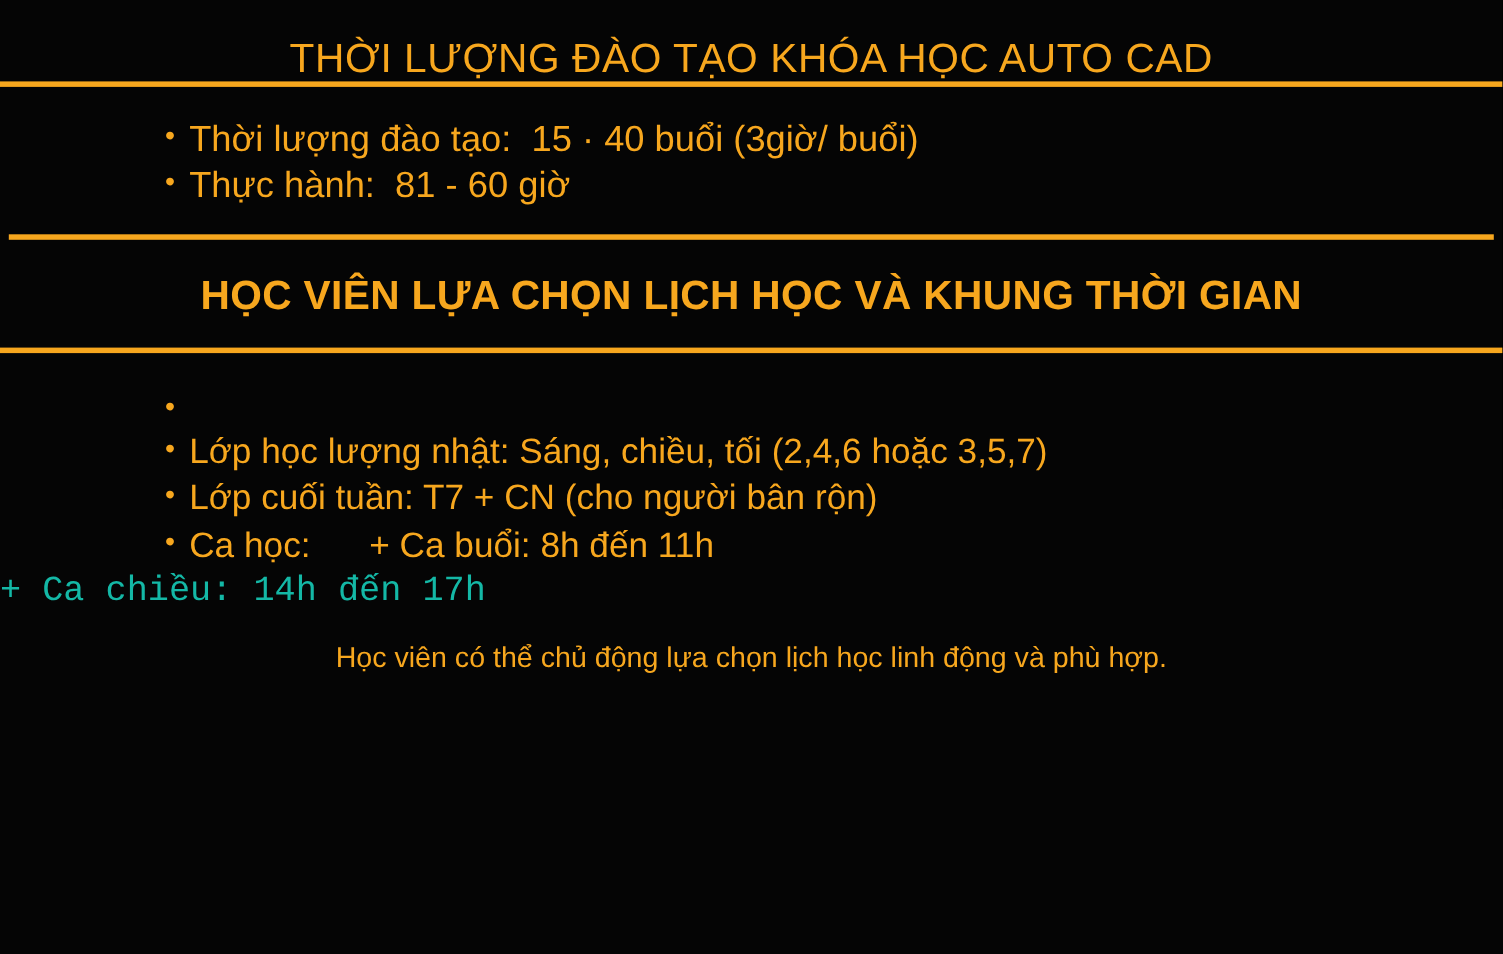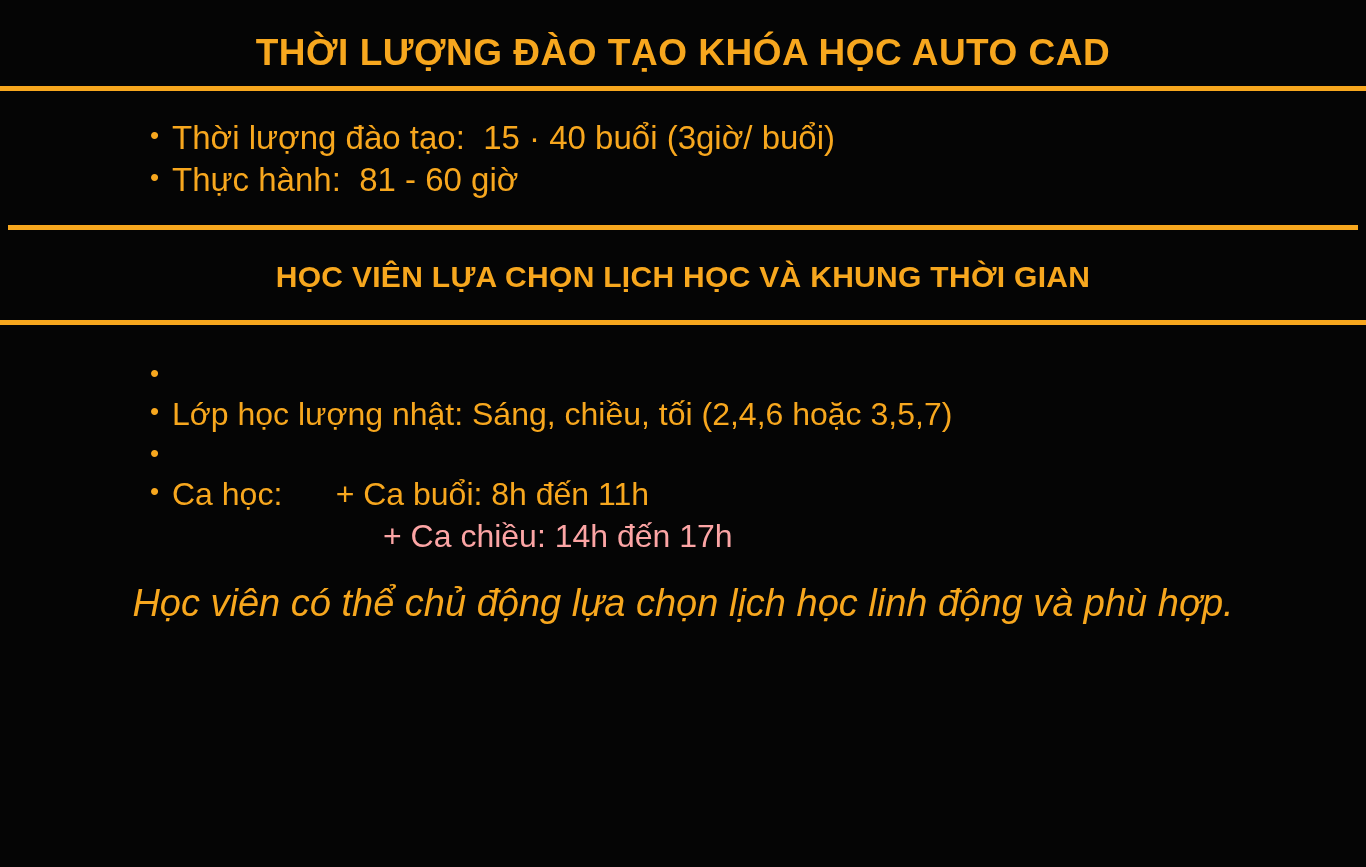--- a/index.html
+++ b/index.html
@@ -21,25 +21,25 @@
     background: #050505;
     box-sizing: border-box;
     display: flex;
     flex-direction: column;
   }
 
   
   .title-1 {
     text-align: center;
     font-size: 37px;
-    font-weight: bold;
+    font-weight: normal;
     letter-spacing: 0.5px;
     color: #F7A71E;
     padding-top: 32px;
-    padding-bottom: 12px;
+    padding-bottom: 0;
   }
   .rule {
     height: 5px;
     background: #F7A71E;
     width: 100%;
   }
   .rule.inset {
     width: 1350px;
     margin: 0 auto;
   }
@@ -60,48 +60,47 @@
     font-size: 26px;
     line-height: 1.45;
   }
   .bullet-row .txt {
     white-space: pre;
   }
 
   
   .title-2 {
     text-align: center;
-    font-size: 30px;
+    font-size: 37px;
     font-weight: bold;
     color: #F7A71E;
     padding: 30px 0 26px 0;
     letter-spacing: 0.3px;
   }
   .block-2 {
     padding-top: 30px;
   }
   .block-2 .bullet-row {
     font-size: 32px;
     line-height: 1.32;
   }
   .sub-row {
     display: flex;
     font-size: 32px;
     line-height: 1.32;
-    color: #fca5a5;
-    padding-left: 383px;
+    color: #14b8a6;
     white-space: pre;
+    font-family: Liberation Mono, monospace;
   }
   .footer-note {
     text-align: center;
-    font-size: 38px;
+    font-size: 26px;
     color: #F7A71E;
     padding-top: 24px;
     white-space: pre;
-    font-style: italic;
   }
 </style>
 </head>
 <body>
 
 <div class="slide">
 
   <div class="title-1">THỜI LƯỢNG ĐÀO TẠO KHÓA HỌC AUTO CAD</div>
 
   <div class="rule"></div>
@@ -126,20 +125,21 @@
   <div class="block-2">
     <div class="bullet-row">
       <span class="dot">•</span>
     </div>
     <div class="bullet-row">
       <span class="dot">•</span>
       <span class="txt">Lớp học lượng nhật: Sáng, chiều, tối (2,4,6 hoặc 3,5,7)</span>
     </div>
     <div class="bullet-row">
       <span class="dot">•</span>
+      <span class="txt">Lớp cuối tuần: T7 + CN (cho người bân rộn)</span>
     </div>
     <div class="bullet-row">
       <span class="dot">•</span>
       <span class="txt">Ca học:      + Ca buổi: 8h đến 11h</span>
     </div>
 
     <div class="sub-row">+ Ca chiều: 14h đến 17h</div>
   </div>
 
   <div class="footer-note">Học viên có thể chủ động lựa chọn lịch học linh động và phù hợp.</div>

